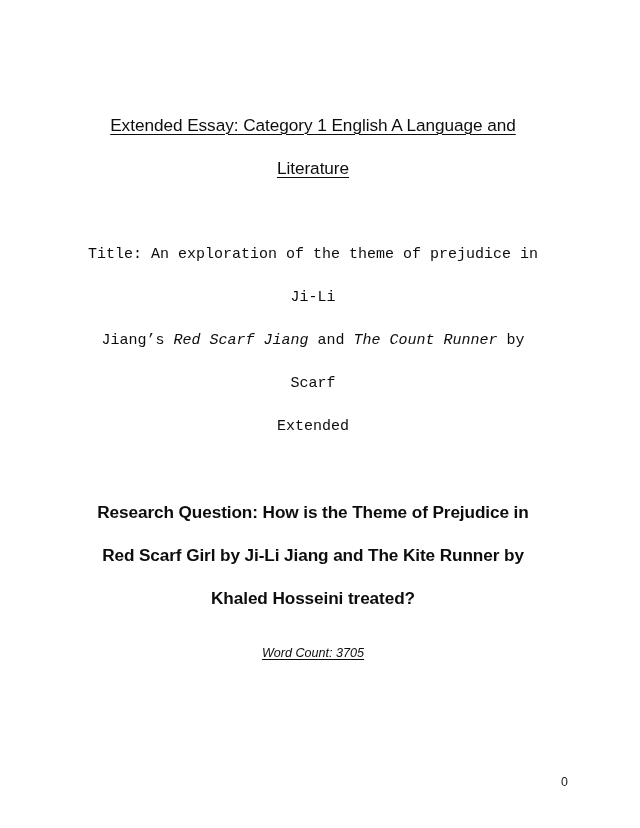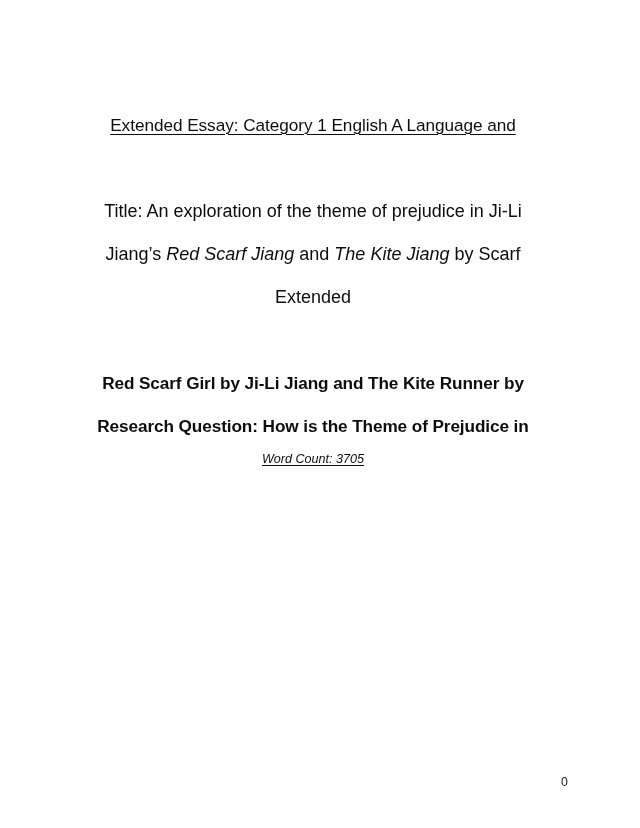--- a/index.html
+++ b/index.html
@@ -48,22 +48,23 @@
     line-height: 43px;
   }
 
   
   .blank-line {
     height: 43px;
   }
 
   
   .title-block {
-    font-size: 18px;
+    font-size: 15px;
     line-height: 43px;
+    font-family: Liberation Mono, monospace;
   }
   .title-block em {
     font-style: italic;
   }
 
   
   .rq-block {
     font-size: 17.2px;
     line-height: 43px;
     font-weight: bold;
@@ -74,20 +75,21 @@
   .wordcount {
     font-size: 12.6px;
     font-style: italic;
     line-height: 22px;
     text-decoration: underline;
     text-decoration-thickness: 1px;
     text-underline-offset: 2px;
     display: inline-block;
   }
   .wordcount-wrap {
+    margin-top: 22px;
   }
 
   
   .page-number {
     position: absolute;
     right: 72px;
     top: 774px;
     font-size: 12.4px;
     line-height: 16px;
     color: #1a1a1a;
@@ -98,35 +100,39 @@
 <body>
 
 <div class="page">
 
   <div class="content">
 
     <div class="header-block">
       <div class="doc-line">
         <span class="u-title">Extended Essay: Category 1 English A Language and</span>
       </div>
+      <div class="doc-line">
+        <span class="u-title">Literature</span>
+      </div>
     </div>
 
     <div class="blank-line"></div>
 
     <div class="title-block">
       <div>Title: An exploration of the theme of prejudice in Ji-Li</div>
-      <div><span>Jiang’s </span><em>Red Scarf Jiang</em><span> and </span><em>The Kite Jiang</em><span> by Scarf</span></div>
+      <div><span>Jiang’s </span><em>Red Scarf Jiang</em><span> and </span><em>The Count Runner</em><span> by Scarf</span></div>
       <div>Extended</div>
     </div>
 
     <div class="blank-line"></div>
 
     <div class="rq-block">
+      <div>Research Question: How is the Theme of Prejudice in</div>
       <div>Red Scarf Girl by Ji-Li Jiang and The Kite Runner by</div>
-      <div>Research Question: How is the Theme of Prejudice in</div>
+      <div>Khaled Hosseini treated?</div>
     </div>
 
     <div class="wordcount-wrap">
       <span class="wordcount">Word Count: 3705</span>
     </div>
 
   </div>
 
   <div class="page-number">0</div>
 

